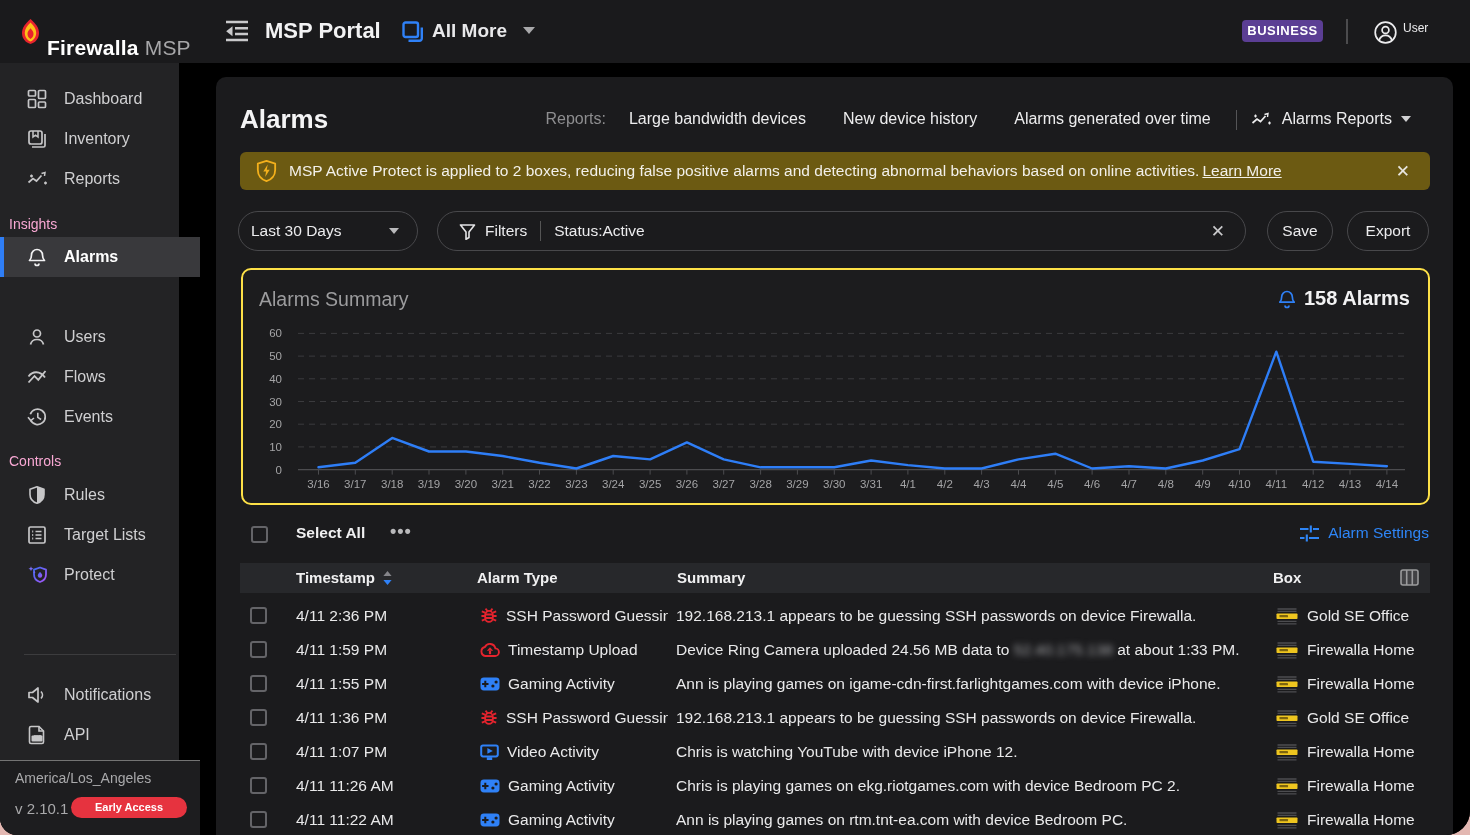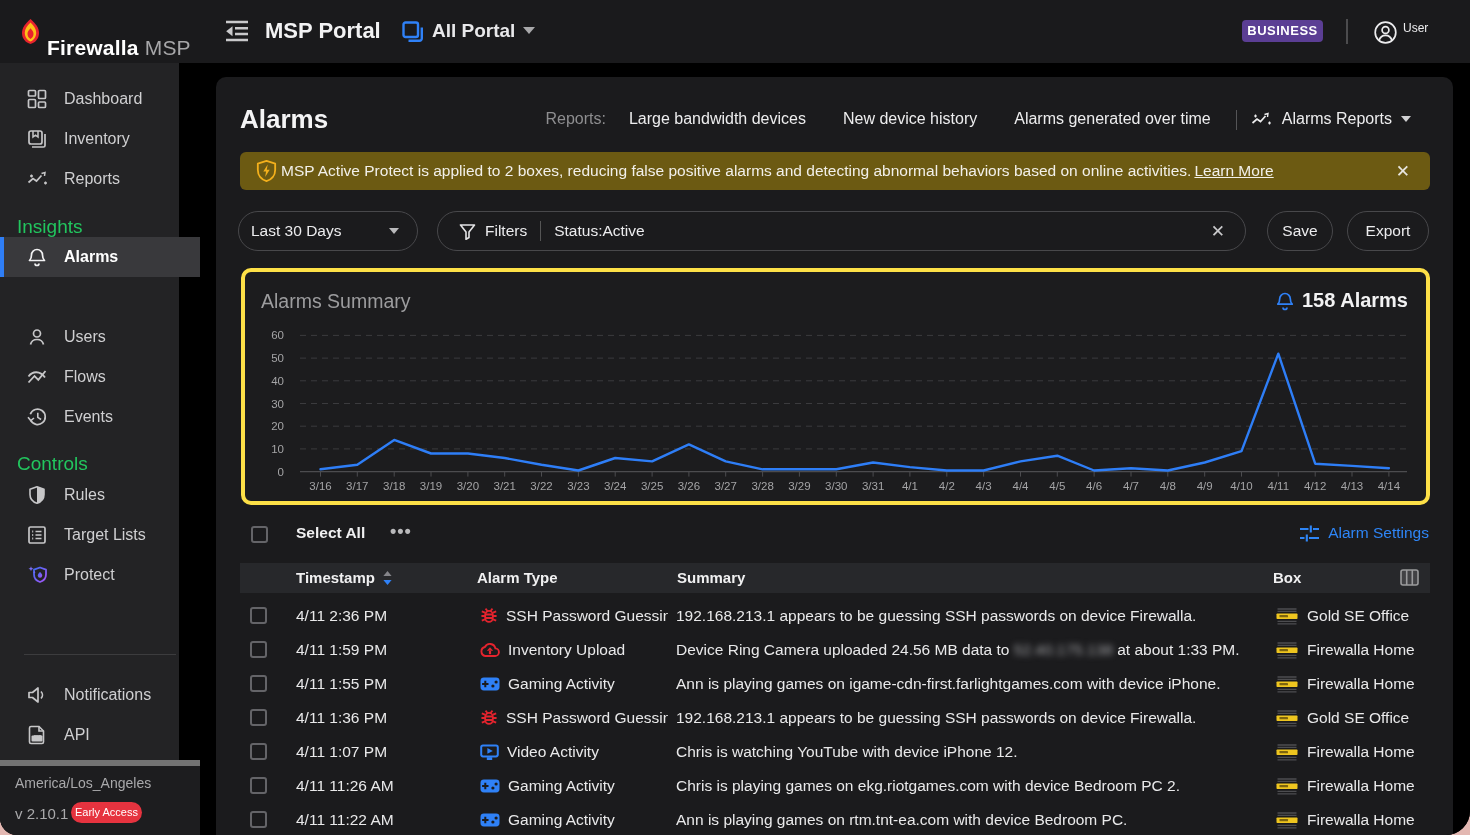--- a/index.html
+++ b/index.html
@@ -19,57 +19,57 @@
 #hdr .div{position:absolute;left:1346px;top:19px;width:2px;height:25px;background:#4c4c4e}
 #hdr .usericon{position:absolute;left:1374px;top:21px}
 #hdr .user{position:absolute;left:1403px;top:21px;font-size:12px;color:#ececee}
 
 #side{position:absolute;left:0;top:63px;width:179px;height:772px;background:#232325}
 .nav{position:absolute;left:0;width:200px;height:40px;display:flex;align-items:center;color:#cfcfd1;font-size:16px}
 .nav svg{position:absolute;left:27px}
 .nav .t{position:absolute;left:64px;white-space:nowrap}
 .nav.active{background:#39393c;color:#fff;font-weight:bold}
 .nav.active::before{content:"";position:absolute;left:0;top:0;width:4px;height:40px;background:#2f7ef6}
-.slabel{position:absolute;left:17px;color:#22c55e;font-size:19px}
+.slabel{position:absolute;left:9px;color:#f9a8d4;font-size:14px}
 .sdiv{position:absolute;left:24px;width:152px;height:1px;background:#3c3c3e}
-#sfoot{position:absolute;left:0;top:697px;width:200px;height:75px;border-top:6px solid #737373;background:#1d1d1f}
+#sfoot{position:absolute;left:0;top:697px;width:200px;height:75px;border-top:1px solid #737373;background:#1d1d1f}
 #sfoot .tz{position:absolute;left:15px;top:9px;font-size:14px;color:#a9a9ab}
 #sfoot .ver{position:absolute;left:15px;top:39px;font-size:15px;color:#a9a9ab}
-#sfoot .ea{position:absolute;left:71px;top:36px;height:21px;padding:0 4px;background:#e6333f;border-radius:10.5px;color:#fff;font-size:11px;font-weight:normal;line-height:21px}
+#sfoot .ea{position:absolute;left:71px;top:36px;height:21px;padding:0 24px;background:#e6333f;border-radius:10.5px;color:#fff;font-size:11px;font-weight:bold;line-height:21px}
 
 #main{position:absolute;left:200px;top:63px;width:1270px;height:772px;background:#000}
 #card{position:absolute;left:16px;top:14px;width:1237px;height:758px;background:#1b1b1d;border-radius:10px 10px 0 0}
 #card .title{position:absolute;left:24px;top:27px;font-size:26px;font-weight:bold;color:#f4f4f5}
 .reports{position:absolute;top:33px;right:42px;display:flex;align-items:flex-start;font-size:16px;color:#ededee;white-space:nowrap}
 .reports .lbl{color:#8e8e90;margin-right:23px}
 .reports a{color:#ededee;text-decoration:none;margin-right:37px}
 .reports .vdiv{width:1px;height:20px;background:#555557;margin:0 14px 0 0}
 .reports .ar{display:flex;align-items:center}
 .reports .ar svg{margin-right:10px}
 .reports .car{width:0;height:0;border-left:5px solid transparent;border-right:5px solid transparent;border-top:6px solid #d0d0d2;margin-left:9px}
 
 #banner{position:absolute;left:24px;top:75px;width:1190px;height:38px;background:#6c5a12;border-radius:6px;display:flex;align-items:center}
 #banner svg{margin-left:16px}
-#banner .bt{margin-left:4px;font-size:15.5px;color:#f2f0ea}
+#banner .bt{margin-left:12px;font-size:15.5px;color:#f2f0ea}
 #banner .bt u{margin-left:3px}
 #banner .x{position:absolute;right:20px;font-size:17px;color:#e8e6e0}
 
 .pill{position:absolute;top:134px;height:40px;border:1px solid #48484b;border-radius:20px;background:#1b1b1d;color:#ececee;font-size:15.5px;display:flex;align-items:center}
 #sel30{left:22px;width:180px}
 #sel30 .t{margin-left:12px}
 #sel30 .c{position:absolute;right:18px;width:0;height:0;border-left:5.5px solid transparent;border-right:5.5px solid transparent;border-top:6.5px solid #b9b9bb}
 #filters{left:221px;width:809px}
 #filters svg{margin-left:21px}
 #filters .f{margin-left:9px}
 #filters .vd{width:1px;height:20px;background:#555;margin:0 13px}
 #filters .x{position:absolute;right:20px;font-size:17px;color:#c9c9cb}
 #save{left:1051px;width:66px;justify-content:center}
 #export{left:1131px;width:82px;justify-content:center}
 
-#sum{position:absolute;left:25px;top:191px;width:1189px;height:237px;background:#1c1c1e;border:4px solid #fde047;border-radius:10px}
+#sum{position:absolute;left:25px;top:191px;width:1189px;height:237px;background:#1c1c1e;border:2px solid #fde047;border-radius:10px}
 #sum .st{position:absolute;left:16px;top:18px;font-size:19.5px;color:#9c9c9e}
 #sum .cnt{position:absolute;right:18px;top:17px;display:flex;align-items:center;font-size:20px;font-weight:bold;color:#f2f2f3}
 #sum .cnt svg{margin-right:8px}
 
 .cb{position:absolute;width:17px;height:17px;border:2px solid #646468;border-radius:3px;background:transparent}
 #selall{position:absolute;left:80px;top:447px;font-size:15.5px;font-weight:bold;color:#f0f0f1}
 #dots{position:absolute;left:174px;top:444px;color:#b9b9bb;font-size:18px;font-weight:bold;letter-spacing:1px}
 #asets{position:absolute;right:24px;top:447px;display:flex;align-items:flex-end;color:#2e85f6;font-size:15.5px}
 #asets svg{margin-right:9px}
 
@@ -99,21 +99,21 @@
     <div class="fw">Firewalla <span>MSP</span></div>
     <svg class="collapse" width="24" height="22" viewBox="0 0 24 22" stroke="#c9c9cb" stroke-width="2.4" fill="none">
       <path d="M1 2h22M10 8.2h13M10 14h13M1 20h22"></path>
       <path d="M7.5 6.2v10L1.2 11.2z" fill="#c9c9cb" stroke="none"></path>
     </svg>
     <div class="portal">MSP Portal</div>
     <svg class="boxesicon" width="22" height="22" viewBox="0 0 22 22" fill="none" stroke="#2f81f7" stroke-width="2.4">
       <path d="M19.8 6.5v11a2.3 2.3 0 0 1-2.3 2.3h-11"></path>
       <rect x="1.5" y="1.5" width="14.5" height="14.5" rx="2" fill="#1a1a1c"></rect>
     </svg>
-    <div class="allboxes">All Portal</div>
+    <div class="allboxes">All More</div>
     <div class="caret"></div>
     <div class="biz">BUSINESS</div>
     <div class="div"></div>
     <svg class="usericon" width="23" height="23" viewBox="0 0 23 23" fill="none" stroke="#ececee" stroke-width="1.7">
       <circle cx="11.5" cy="11.5" r="10.3"></circle>
       <circle cx="11.5" cy="9" r="3.4"></circle>
       <path d="M5 19.6c1-3.6 3.5-5.3 6.5-5.3s5.5 1.7 6.5 5.3"></path>
     </svg>
     <div class="user">User</div>
   </header>
@@ -407,21 +407,21 @@
       </div>
       <div class="trow" style="top:556px">
         <div class="cb"></div>
         <div class="c ts">4/11 1:59 PM</div>
         <div class="c aty">
             <svg width="20" height="16" viewBox="0 0 20 16" fill="none" stroke="#e5242e" stroke-width="1.9">
               <path d="M5.3 14h9.5a3.8 3.8 0 0 0 .6-7.6A5.6 5.6 0 0 0 4.9 5 4.6 4.6 0 0 0 5.3 14z"></path>
               <path d="M10 12.2V9" stroke-width="2.2"></path>
               <path d="M10 5.2l3.2 3.6H6.8z" fill="#e5242e" stroke="none"></path>
             </svg>
-            <span class="atx">Inventory Upload</span>
+            <span class="atx">Timestamp Upload</span>
           </div>
         <div class="c smy">Device Ring Camera uploaded 24.56 MB data to <span class="blur">52.40.175.138</span> at about 1:33 PM.</div>
         <div class="c bx"><svg width="22" height="17" viewBox="0 0 22 17">
               <g stroke="#4d4d50" stroke-width="1.3">
                 <path d="M1.5 1h19M1.5 3.4h19"></path>
               </g>
               <rect x="0.5" y="5.4" width="21" height="5.6" rx="0.8" fill="#eec51f"></rect>
               <rect x="3.5" y="7.1" width="8.5" height="2.2" rx="0.4" fill="#7e650e"></rect>
               <g stroke="#4d4d50" stroke-width="1.3">
                 <path d="M1.5 13.4h19M1.5 15.8h19"></path>

